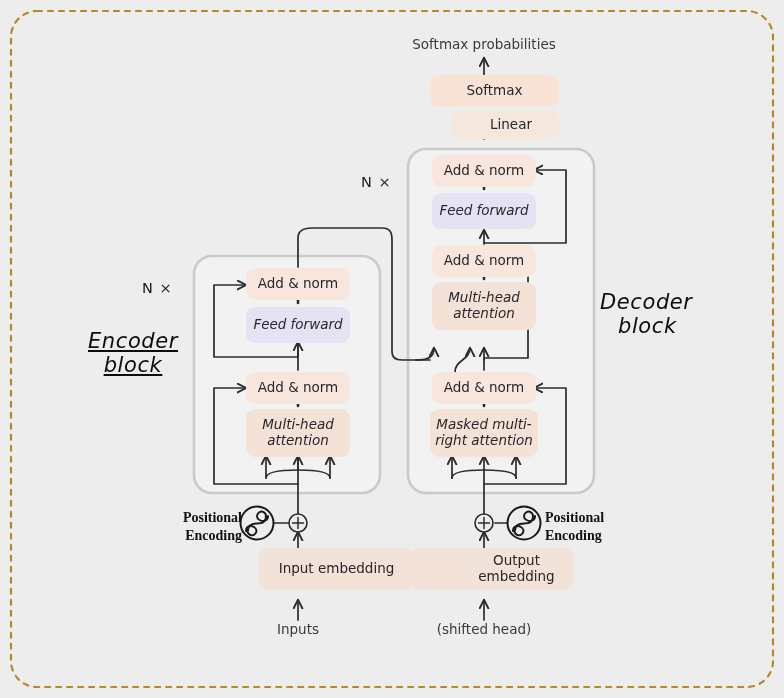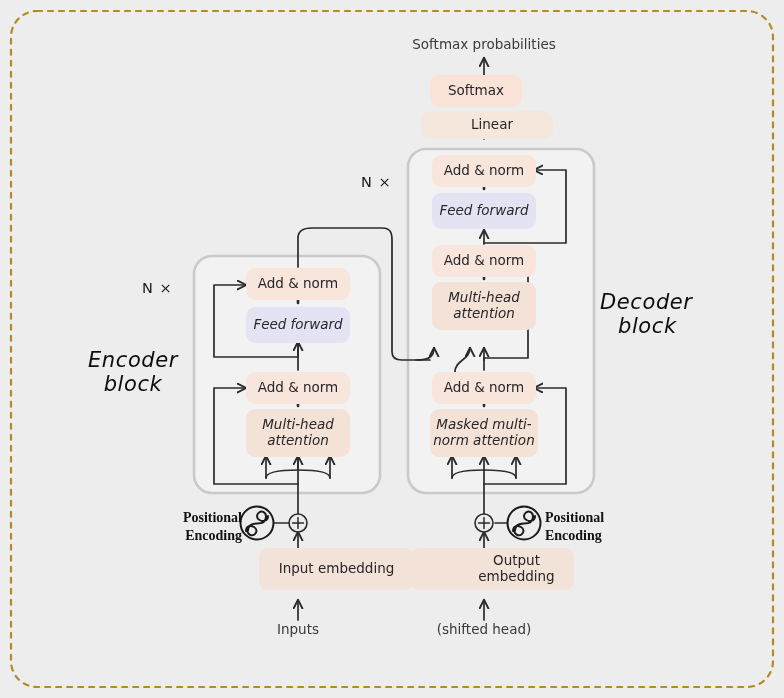--- a/index.html
+++ b/index.html
@@ -183,27 +183,27 @@
     </g>
     <g>
       <circle cx="524" cy="523" r="16.5" fill="#ededed" stroke="#1a1a1a" stroke-width="2"></circle>
       <path d="M515,530.5 C515,524 520,523.5 524,523.5 C528,523.5 533,523 533,516.5 C533,512 529,510.5 526,512.5 C523.5,514.2 523,518 526.5,520 C530,522 535,521 535,516" fill="none" stroke="#1a1a1a" stroke-width="2" stroke-linecap="round"></path>
       <path d="M514,529 C514,534.5 518.5,536.5 521.5,534.5 C524,532.8 524.5,529 521,527 C517.5,525 513,526 513,531" fill="none" stroke="#1a1a1a" stroke-width="2" stroke-linecap="round"></path>
     </g>
   </svg>
 
   <div class="plain-label" style="left:404px; top:36px; width:160px;">Softmax probabilities</div>
 
-  <div class="node softmax" style="left:430px; top:75px; width:92px; height:32px;">Softmax</div>
-
-  <div class="node linear" style="left:421px; top:111px; width:132px; height:28px;padding-left:10px;">Linear</div>
+  <div class="node softmax" style="left:430px; top:75px; width:129px; height:32px;">Softmax</div>
+
+  <div class="node linear" style="left:452px; top:111px; width:108px; height:28px;padding-left:10px;">Linear</div>
 
   <div class="nx-label" style="left:142px; top:280px;">N ×</div>
 
-  <div class="hand-label" style="left:58px; top:348px; width:150px;">
+  <div class="hand-label" style="left:58px; top:329px; width:150px;text-decoration:underline;">
     <div>Encoder</div>
     <div>block</div>
   </div>
 
   <div class="node addnorm" style="left:246px; top:268px; width:104px; height:32px;">Add &amp; norm</div>
 
   <div class="node ff" style="left:246px; top:307px; width:104px; height:36px;">Feed forward</div>
 
   <div class="node addnorm" style="left:246px; top:372px; width:104px; height:32px;">Add &amp; norm</div>
 
@@ -227,21 +227,21 @@
 
   <div class="node attn" style="left:432px; top:282px; width:104px; height:48px; flex-direction:column;">
     <span>Multi-head</span>
     <span>attention</span>
   </div>
 
   <div class="node addnorm" style="left:432px; top:372px; width:104px; height:32px;">Add &amp; norm</div>
 
   <div class="node attn" style="left:430px; top:409px; width:108px; height:48px; flex-direction:column;">
     <span>Masked multi-</span>
-    <span>norm attention</span>
+    <span>right attention</span>
   </div>
 
   <div class="pe-label" style="left:172px; top:509px; width:70px; text-align:right;">
     <div>Positional</div>
     <div>Encoding</div>
   </div>
 
   <div class="pe-label" style="left:545px; top:509px; width:80px; text-align:left;">
     <div>Positional</div>
     <div>Encoding</div>

